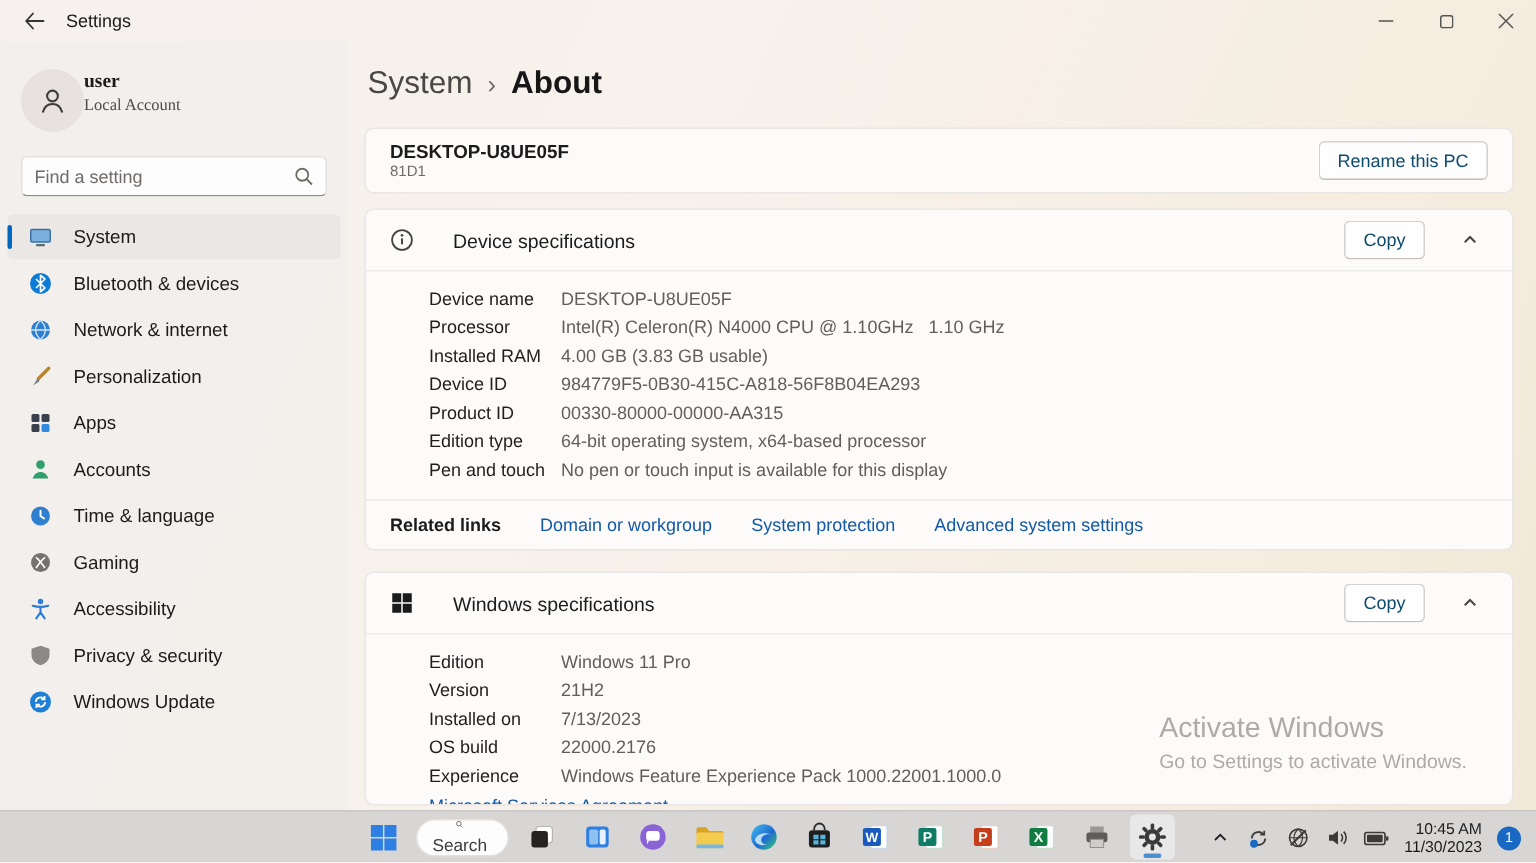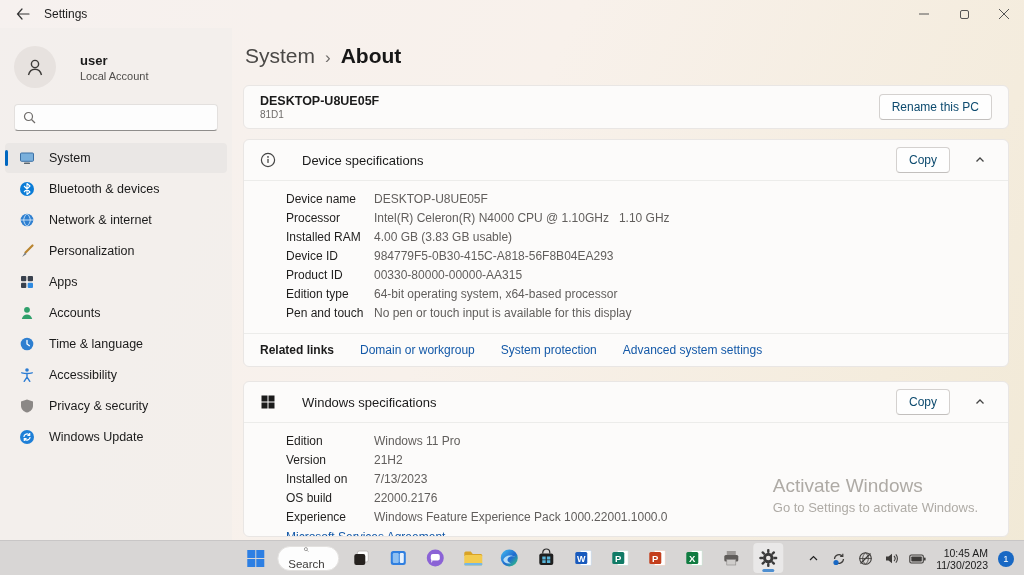--- a/index.html
+++ b/index.html
@@ -10,21 +10,21 @@
 
   
   .titlebar { position:absolute; top:0; left:0; right:0; height:28px; display:flex; align-items:center; }
   .back-btn { width:30px; height:24px; margin-left:8px; display:flex; align-items:center; justify-content:center; cursor:pointer; font-size:14px; color:#333; }
   .tb-title { font-size:12px; margin-left:6px; color:#1b1b1b; }
   .win-controls { position:absolute; right:0; top:0; height:28px; display:flex; }
   .win-btn { width:40px; height:28px; display:flex; align-items:center; justify-content:center; color:#555; }
 
   
   .sidebar { position:absolute; top:28px; left:0; width:232px; bottom:35px; background:rgba(240,237,235,.55); }
-  .user-block { display:flex; align-items:center; gap:24px; padding:18px 14px 0 14px; }
+  .user-block { display:flex; gap:0; padding:18px 14px 0 14px;font-family:Liberation Serif, serif; }
   .avatar { width:42px; height:42px; border-radius:50%; background:#e7e2df; display:flex; align-items:center; justify-content:center; }
   .user-name { font-size:13px; font-weight:bold; }
   .user-type { font-size:11px; color:#4f4d4b; margin-top:2px; }
   .search-box { margin:16px 14px 0 14px; height:27px; background:#fdfdfd; border:1px solid #e3e0de; border-bottom:1px solid #8f8d8b; border-radius:4px; display:flex; align-items:center; padding:0 8px; }
   .search-box input { flex:1; border:none; outline:none; background:transparent; font-size:12px; color:#1b1b1b; font-family:inherit; }
   .search-box input::placeholder { color:#6e6b69; }
   .nav { margin-top:12px; padding:0 5px; }
   .nav-item { position:relative; height:30px; margin:1px 0; display:flex; align-items:center; gap:14px; padding-left:14px; border-radius:4px; font-size:12.5px; cursor:pointer; }
   .nav-item.selected { background:#eae7e5; }
   .nav-item.selected::before { content:""; position:absolute; left:0; top:7px; width:3px; height:16px; border-radius:2px; background:#0067c0; }
@@ -118,20 +118,21 @@
             <path d="M4.5 19c1-4 3.7-5.7 6.5-5.7s5.5 1.7 6.5 5.7" fill="none" stroke="#3d3b39" stroke-width="1.4"></path>
           </svg>
       </div>
       <div>
         <div class="user-name">user</div>
         <div class="user-type">Local Account</div>
       </div>
     </div>
 
     <div class="search-box">
+      <input type="text" placeholder="Find a setting" style="">
       <svg width="13" height="13" viewBox="0 0 13 13">
           <circle cx="5.5" cy="5.5" r="4" fill="none" stroke="#6e6b69" stroke-width="1.2"></circle>
           <path d="M8.5 8.5L12 12" stroke="#6e6b69" stroke-width="1.2"></path>
         </svg>
     </div>
 
     <div class="nav">
       <div class="nav-item selected">
         <span class="nav-ico">
             <svg viewBox="0 0 16 16">
@@ -189,20 +190,29 @@
         <span>Accounts</span>
       </div>
       <div class="nav-item">
         <span class="nav-ico">
             <svg viewBox="0 0 16 16">
               <circle cx="8" cy="8" r="6.3" fill="#2e7fd0"></circle>
               <path d="M8 4.5V8l2.4 1.7" stroke="#fff" stroke-width="1.3" fill="none" stroke-linecap="round"></path>
             </svg>
           </span>
         <span>Time &amp; language</span>
+      </div>
+      <div class="nav-item">
+        <span class="nav-ico">
+            <svg viewBox="0 0 16 16">
+              <circle cx="8" cy="8" r="6.3" fill="#767270"></circle>
+              <path d="M5 4.6c2.2 1.6 4.3 4.8 6 7M11 4.6c-2.2 1.6-4.3 4.8-6 7" stroke="#fff" stroke-width="1.1" fill="none"></path>
+            </svg>
+          </span>
+        <span>Gaming</span>
       </div>
       <div class="nav-item">
         <span class="nav-ico">
             <svg viewBox="0 0 16 16">
               <circle cx="8" cy="3" r="1.8" fill="#2b7cd3"></circle>
               <path d="M2.8 5.8c3.4 1 7 1 10.4 0M8 6.8v3.4M8 10.2L5.2 14.3M8 10.2l2.8 4.1" stroke="#2b7cd3" stroke-width="1.4" fill="none" stroke-linecap="round"></path>
             </svg>
           </span>
         <span>Accessibility</span>
       </div>

